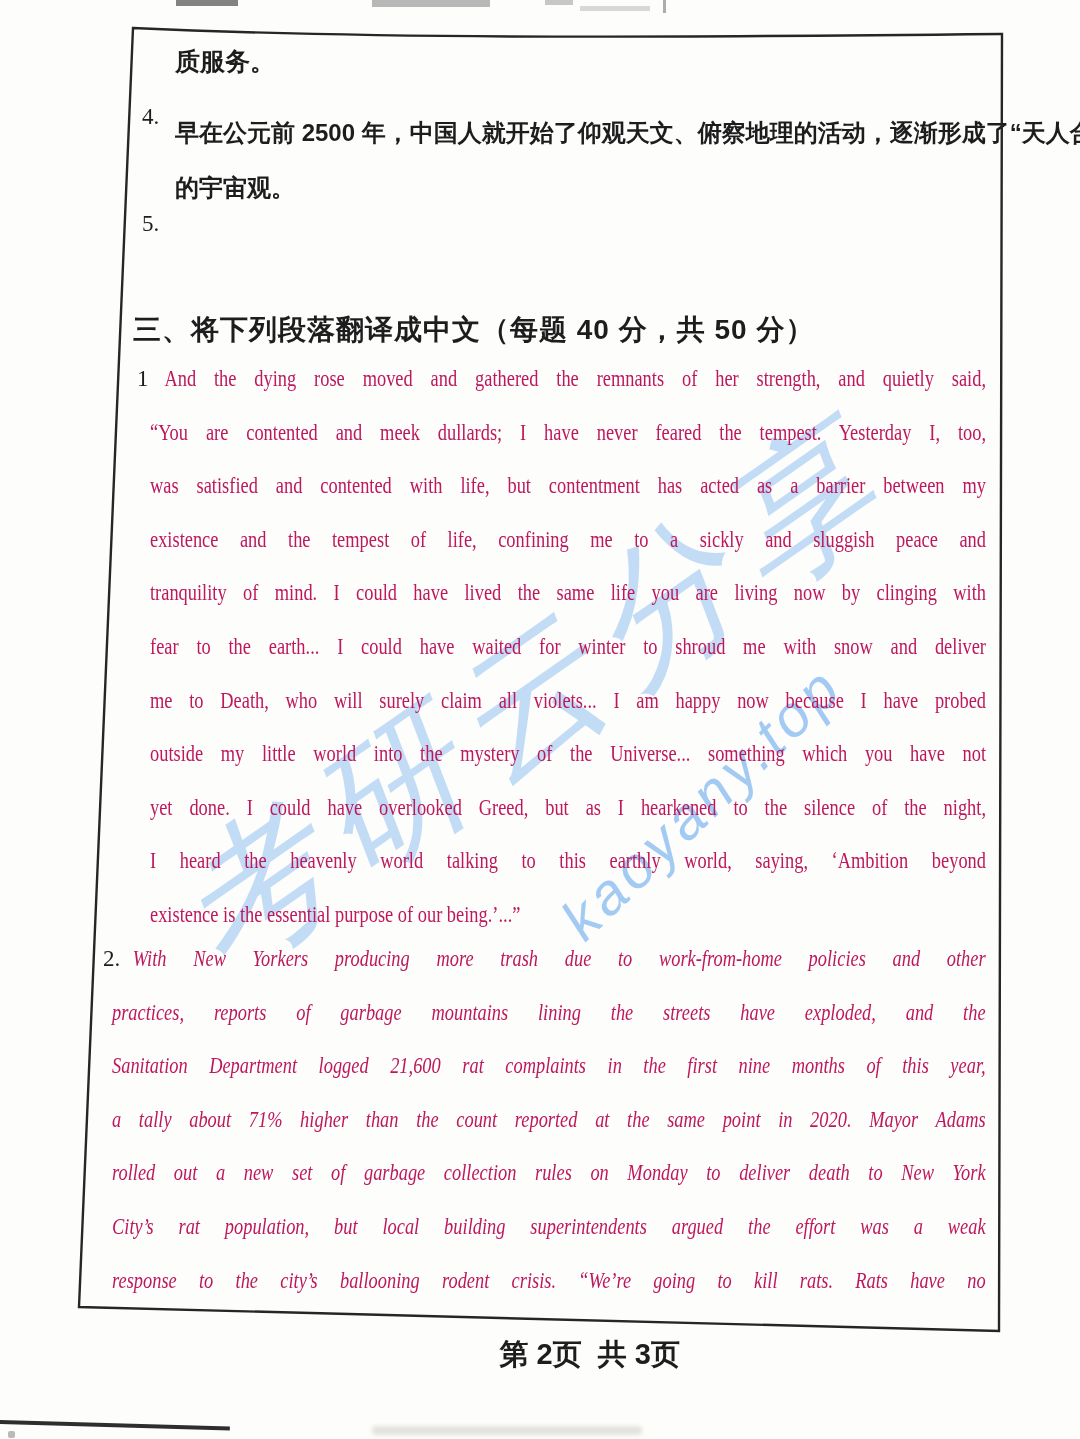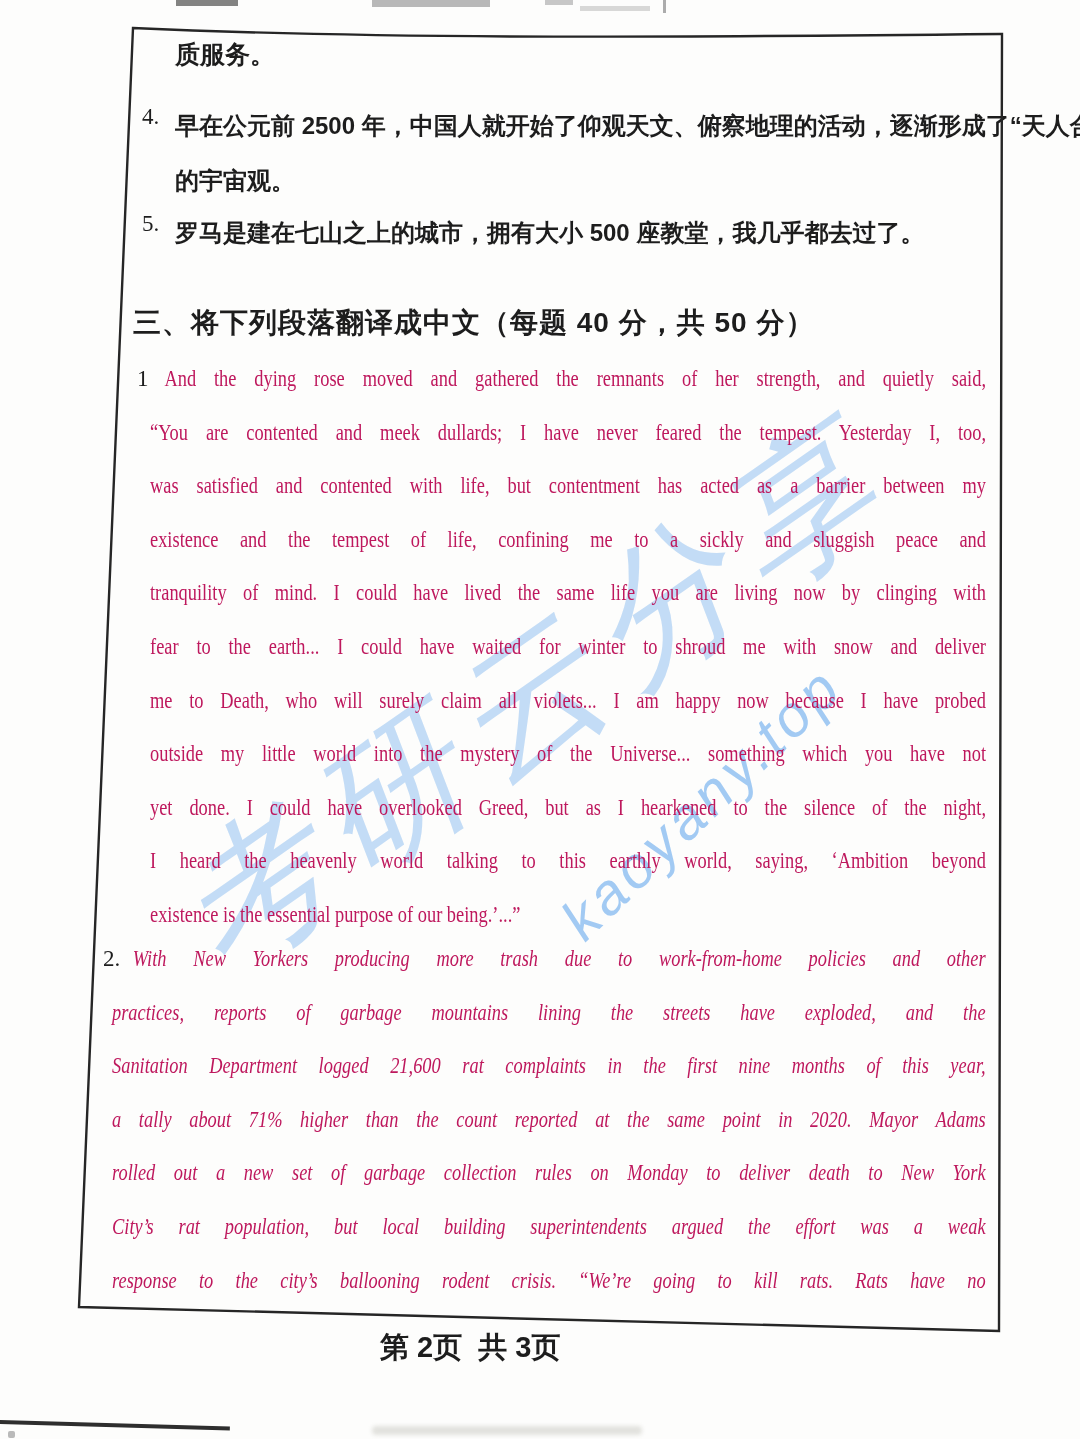--- a/index.html
+++ b/index.html
@@ -18,21 +18,21 @@
     font-style:italic;white-space:nowrap;
   }
   .wm-url{
     position:absolute;left:520px;top:770px;width:360px;z-index:1;
     font-family:"Liberation Sans","DejaVu Sans",sans-serif;
     font-size:58px;font-style:italic;letter-spacing:5px;text-align:center;
     color:rgba(116,176,238,0.66);transform:rotate(-44deg);transform-origin:50% 50%;
     white-space:nowrap;
   }
   
-  .cjk{font-family:"Liberation Sans","DejaVu Sans",sans-serif;}
+  .cjk{font-family:"Liberation Sans","DejaVu Sans",sans-serif;margin-top:7px;}
   .cont-line{position:absolute;left:175px;top:38px;font-size:25px;font-weight:600;z-index:2;}
   .item-num{position:absolute;font-size:23px;z-index:2;font-family:"Liberation Serif",serif;}
   .cn-item{position:absolute;z-index:2;font-size:24px;font-weight:600;}
   .cn-item .tline{height:55px;line-height:55px;white-space:nowrap;}
   .heading{
     position:absolute;left:133px;top:304px;z-index:2;
     font-size:28px;font-weight:700;letter-spacing:1px;white-space:nowrap;
   }
   
   .para{position:absolute;z-index:2;font-size:23px;color:#be185d;}
@@ -40,21 +40,21 @@
     height:53.6px;line-height:53.6px;white-space:nowrap;
     transform:scaleX(0.8);transform-origin:0 50%;
   }
   .p1 .tline{width:1045px;}
   .p2 .tline{width:1092px;}
   .p1 .tline:first-child{text-indent:18px;}
   .p2 .tline:first-child{text-indent:26px;}
   .tline.just{text-align:justify;text-align-last:justify;}
   
   .footer{
-    position:absolute;left:380px;top:1328px;width:300px;z-index:2;text-align:left;
+    position:absolute;left:380px;top:1328px;width:300px;z-index:2;text-align:right;
     font-size:29px;font-weight:600;white-space:pre;
   }
   
   .art{position:absolute;z-index:4;}
   .art-a{left:176px;top:0;width:62px;height:6px;background:#5a5a5a;opacity:.75;}
   .art-b{left:372px;top:0;width:118px;height:7px;background:#8a8a8a;opacity:.6;}
   .art-c{left:545px;top:0;width:28px;height:5px;background:#9a9a9a;opacity:.55;}
   .art-d{left:580px;top:6px;width:70px;height:5px;background:#ababab;opacity:.45;}
   .art-e{left:663px;top:0;width:3px;height:13px;background:#777;opacity:.6;}
   .art-f{left:-4px;top:1420px;width:234px;height:4px;background:#2e2e2e;transform:rotate(1.6deg);transform-origin:0 0;}
@@ -71,23 +71,20 @@
 
   <div class="cont-line cjk">质服务。</div>
 
   <span class="item-num" style="left:142px;top:104px;">4.</span>
   <div class="cn-item cjk" style="left:175px;top:98px;width:815px;">
       <div class="tline just">早在公元前 2500 年，中国人就开始了仰观天文、俯察地理的活动，逐渐形成了“天人合一”</div>
       <div class="tline">的宇宙观。</div>
     </div>
 
   <span class="item-num" style="left:142px;top:211px;">5.</span>
-  <div class="cn-item cjk" style="left:175px;top:205px;width:815px;">
-      <div class="tline">罗马是建在七山之上的城市，拥有大小 500 座教堂，我几乎都去过了。</div>
-    </div>
 
   <div class="heading cjk">三、将下列段落翻译成中文（每题 40 分，共 50 分）</div>
 
   <span class="item-num" style="left:137px;top:366px;">1</span>
   <div class="para p1" style="left:150px;top:352px;width:836px;">
       <div class="tline just">And the dying rose moved and gathered the remnants of her strength, and quietly said,</div>
       <div class="tline just">“You are contented and meek dullards; I have never feared the tempest. Yesterday I, too,</div>
       <div class="tline just">was satisfied and contented with life, but contentment has acted as a barrier between my</div>
       <div class="tline just">existence and the tempest of life, confining me to a sickly and sluggish peace and</div>
       <div class="tline just">tranquility of mind. I could have lived the same life you are living now by clinging with</div>

